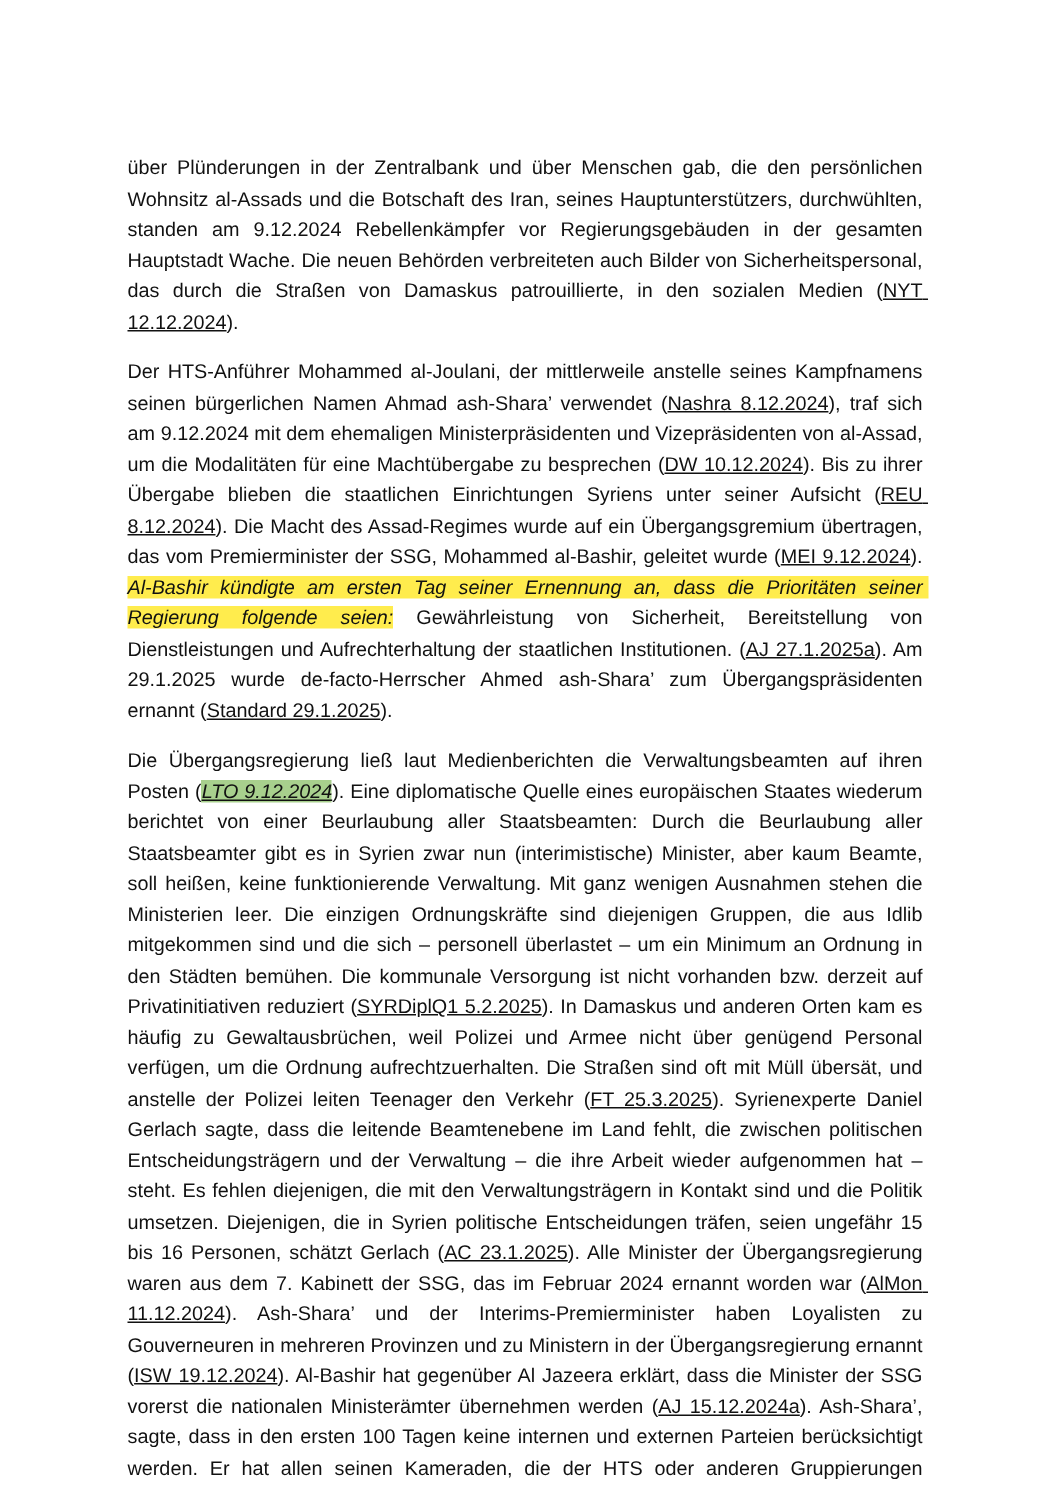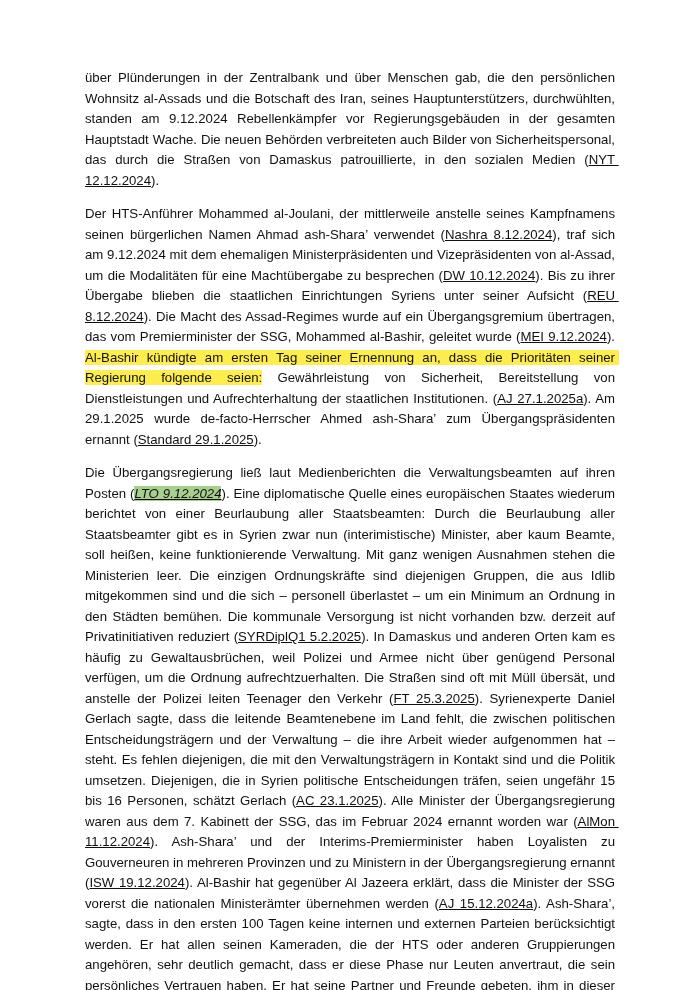--- a/index.html
+++ b/index.html
@@ -11,41 +11,41 @@
     width: 700px;
     height: 990px;
     overflow: hidden;
     font-family: "Liberation Sans", "DejaVu Sans", sans-serif;
     color: #111111;
   }
   .page {
     box-sizing: border-box;
     width: 700px;
     height: 810px;
-    padding: 68px 85px 0 85px;
+    padding: 102px 85px 0 85px;
     display: flex;
     flex-direction: column;
     background: #ffffff;
   }
   .content {
     flex: 0 0 auto;
   }
   .para {
     margin: 0 0 13px 0;
     font-size: 13.2px;
     line-height: 20.5px;
     text-align: justify;
   }
   .seg { white-space: pre-wrap; }
   a.seg.link {
     color: inherit;
     text-decoration: underline;
     cursor: pointer;
   }
-  .hl-yellow { background-color: var(--hl-yellow, #ffec4d); }
+  .hl-yellow { background-color: var(--hl-yellow, #ffec4d); font-style: italic; }
   .hl-green  { background-color: var(--hl-green, #a8d08d); font-style: italic; }
 </style>
 </head>
 <body>
 
 <div class="page">
   <div class="content">
       <p class="para"><span class="seg">über Plünderungen in der Zentralbank und über Menschen gab, die den persönlichen Wohnsitz al-Assads und die Botschaft des Iran, seines Hauptunterstützers, durchwühlten, standen am 9.12.2024 Rebellenkämpfer vor Regierungsgebäuden in der gesamten Hauptstadt Wache. Die neuen Behörden verbreiteten auch Bilder von Sicherheitspersonal, das durch die Straßen von Damaskus patrouillierte, in den sozialen Medien (</span><a class="seg link">NYT 12.12.2024</a><span class="seg">).</span></p>
       <p class="para"><span class="seg">Der HTS-Anführer Mohammed al-Joulani, der mittlerweile anstelle seines Kampfnamens seinen bürgerlichen Namen Ahmad ash-Shara’ verwendet (</span><a class="seg link">Nashra 8.12.2024</a><span class="seg">), traf sich am 9.12.2024 mit dem ehemaligen Ministerpräsidenten und Vizepräsidenten von al-Assad, um die Modalitäten für eine Machtübergabe zu besprechen (</span><a class="seg link">DW 10.12.2024</a><span class="seg">). Bis zu ihrer Übergabe blieben die staatlichen Einrichtungen Syriens unter seiner Aufsicht (</span><a class="seg link">REU 8.12.2024</a><span class="seg">). Die Macht des Assad-Regimes wurde auf ein Übergangsgremium übertragen, das vom Premierminister der SSG, Mohammed al-Bashir, geleitet wurde (</span><a class="seg link">MEI 9.12.2024</a><span class="seg">). </span><span class="seg hl-yellow">Al-Bashir kündigte am ersten Tag seiner Ernennung an, dass die Prioritäten seiner Regierung folgende seien:</span><span class="seg"> Gewährleistung von Sicherheit, Bereitstellung von Dienstleistungen und Aufrechterhaltung der staatlichen Institutionen. (</span><a class="seg link">AJ 27.1.2025a</a><span class="seg">). Am 29.1.2025 wurde de-facto-Herrscher Ahmed ash-Shara’ zum Übergangspräsidenten ernannt (</span><a class="seg link">Standard 29.1.2025</a><span class="seg">).</span></p>
       <p class="para"><span class="seg">Die Übergangsregierung ließ laut Medienberichten die Verwaltungsbeamten auf ihren Posten (</span><a class="seg link hl-green">LTO 9.12.2024</a><span class="seg">). Eine diplomatische Quelle eines europäischen Staates wiederum berichtet von einer Beurlaubung aller Staatsbeamten: Durch die Beurlaubung aller Staatsbeamter gibt es in Syrien zwar nun (interimistische) Minister, aber kaum Beamte, soll heißen, keine funktionierende Verwaltung. Mit ganz wenigen Ausnahmen stehen die Ministerien leer. Die einzigen Ordnungskräfte sind diejenigen Gruppen, die aus Idlib mitgekommen sind und die sich – personell überlastet – um ein Minimum an Ordnung in den Städten bemühen. Die kommunale Versorgung ist nicht vorhanden bzw. derzeit auf Privatinitiativen reduziert (</span><a class="seg link">SYRDiplQ1 5.2.2025</a><span class="seg">). In Damaskus und anderen Orten kam es häufig zu Gewaltausbrüchen, weil Polizei und Armee nicht über genügend Personal verfügen, um die Ordnung aufrechtzuerhalten. Die Straßen sind oft mit Müll übersät, und anstelle der Polizei leiten Teenager den Verkehr (</span><a class="seg link">FT 25.3.2025</a><span class="seg">). Syrienexperte Daniel Gerlach sagte, dass die leitende Beamtenebene im Land fehlt, die zwischen politischen Entscheidungsträgern und der Verwaltung – die ihre Arbeit wieder aufgenommen hat – steht. Es fehlen diejenigen, die mit den Verwaltungsträgern in Kontakt sind und die Politik umsetzen. Diejenigen, die in Syrien politische Entscheidungen träfen, seien ungefähr 15 bis 16 Personen, schätzt Gerlach (</span><a class="seg link">AC 23.1.2025</a><span class="seg">). Alle Minister der Übergangsregierung waren aus dem 7. Kabinett der SSG, das im Februar 2024 ernannt worden war (</span><a class="seg link">AlMon 11.12.2024</a><span class="seg">). Ash-Shara’ und der Interims-Premierminister haben Loyalisten zu Gouverneuren in mehreren Provinzen und zu Ministern in der Übergangsregierung ernannt (</span><a class="seg link">ISW 19.12.2024</a><span class="seg">). Al-Bashir hat gegenüber Al Jazeera erklärt, dass die Minister der SSG vorerst die nationalen Ministerämter übernehmen werden (</span><a class="seg link">AJ 15.12.2024a</a><span class="seg">). Ash-Shara’, sagte, dass in den ersten 100 Tagen keine internen und externen Parteien berücksichtigt werden. Er hat allen seinen Kameraden, die der HTS oder anderen Gruppierungen angehören, sehr deutlich gemacht, dass er diese Phase nur Leuten anvertraut, die sein persönliches Vertrauen haben. Er hat seine Partner und Freunde gebeten, ihm in dieser Phase beizustehen und sich darauf vorzubereiten, die Form einer neuen Regierung</span></p>

